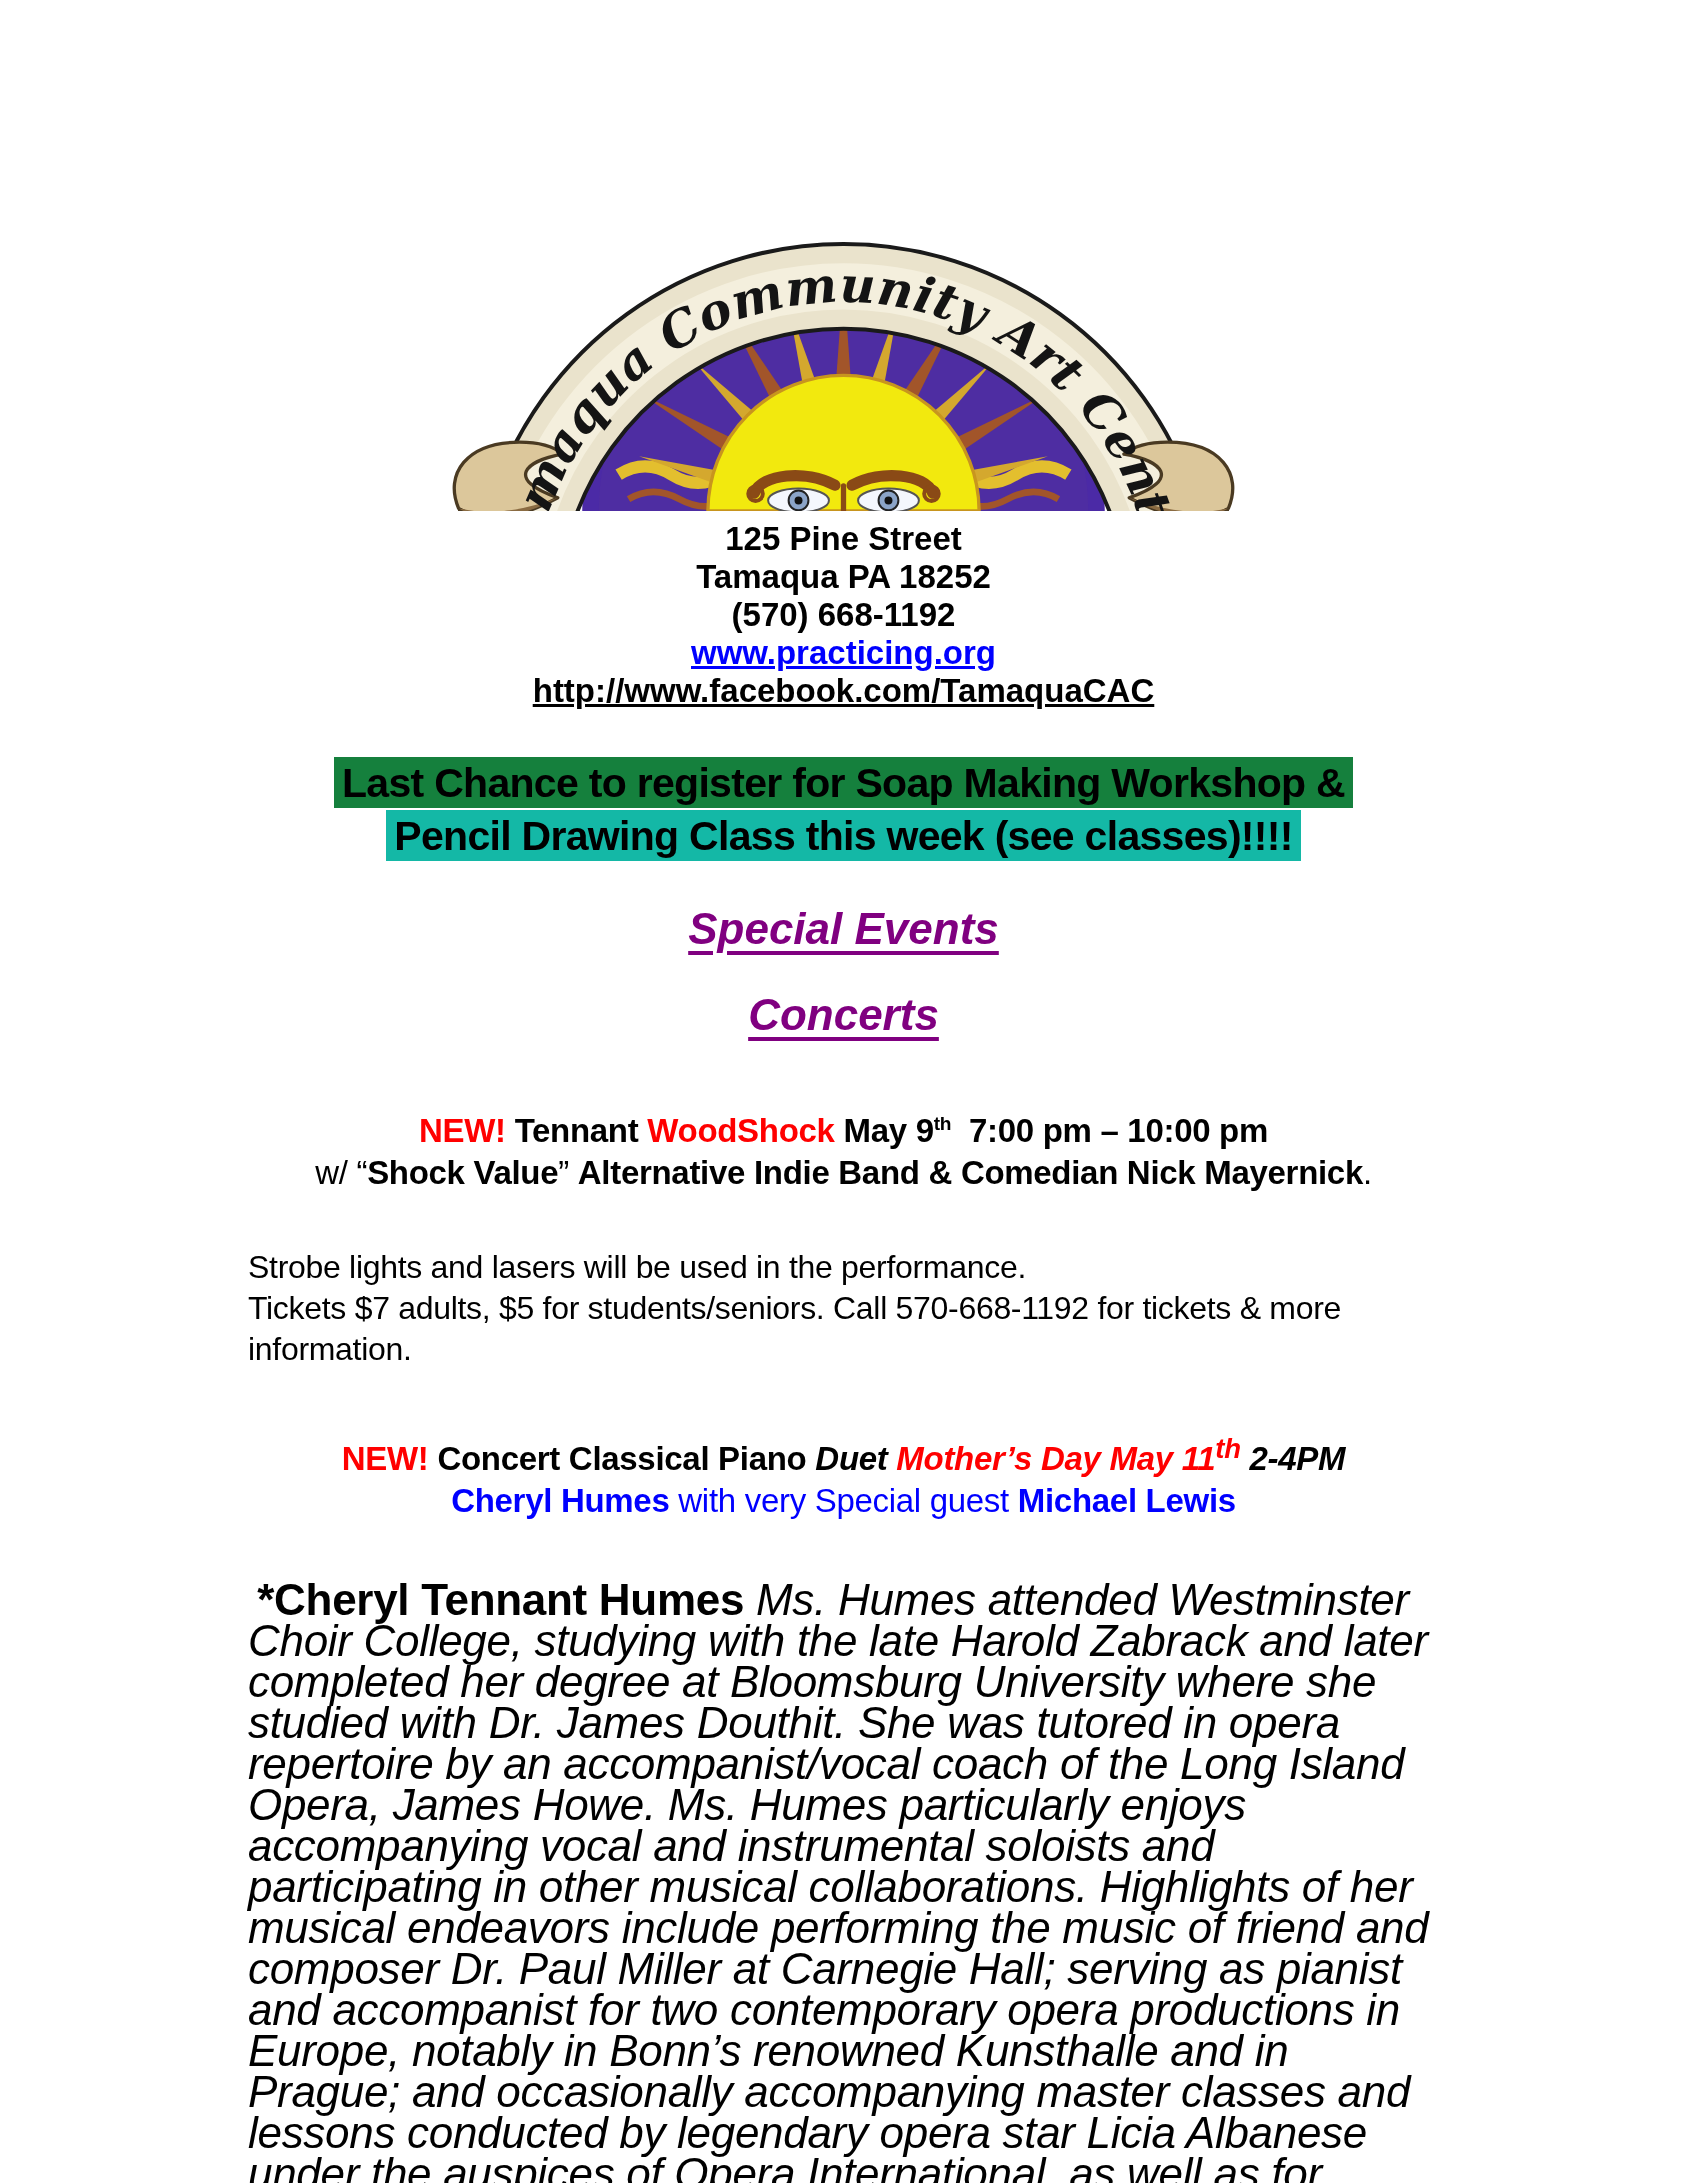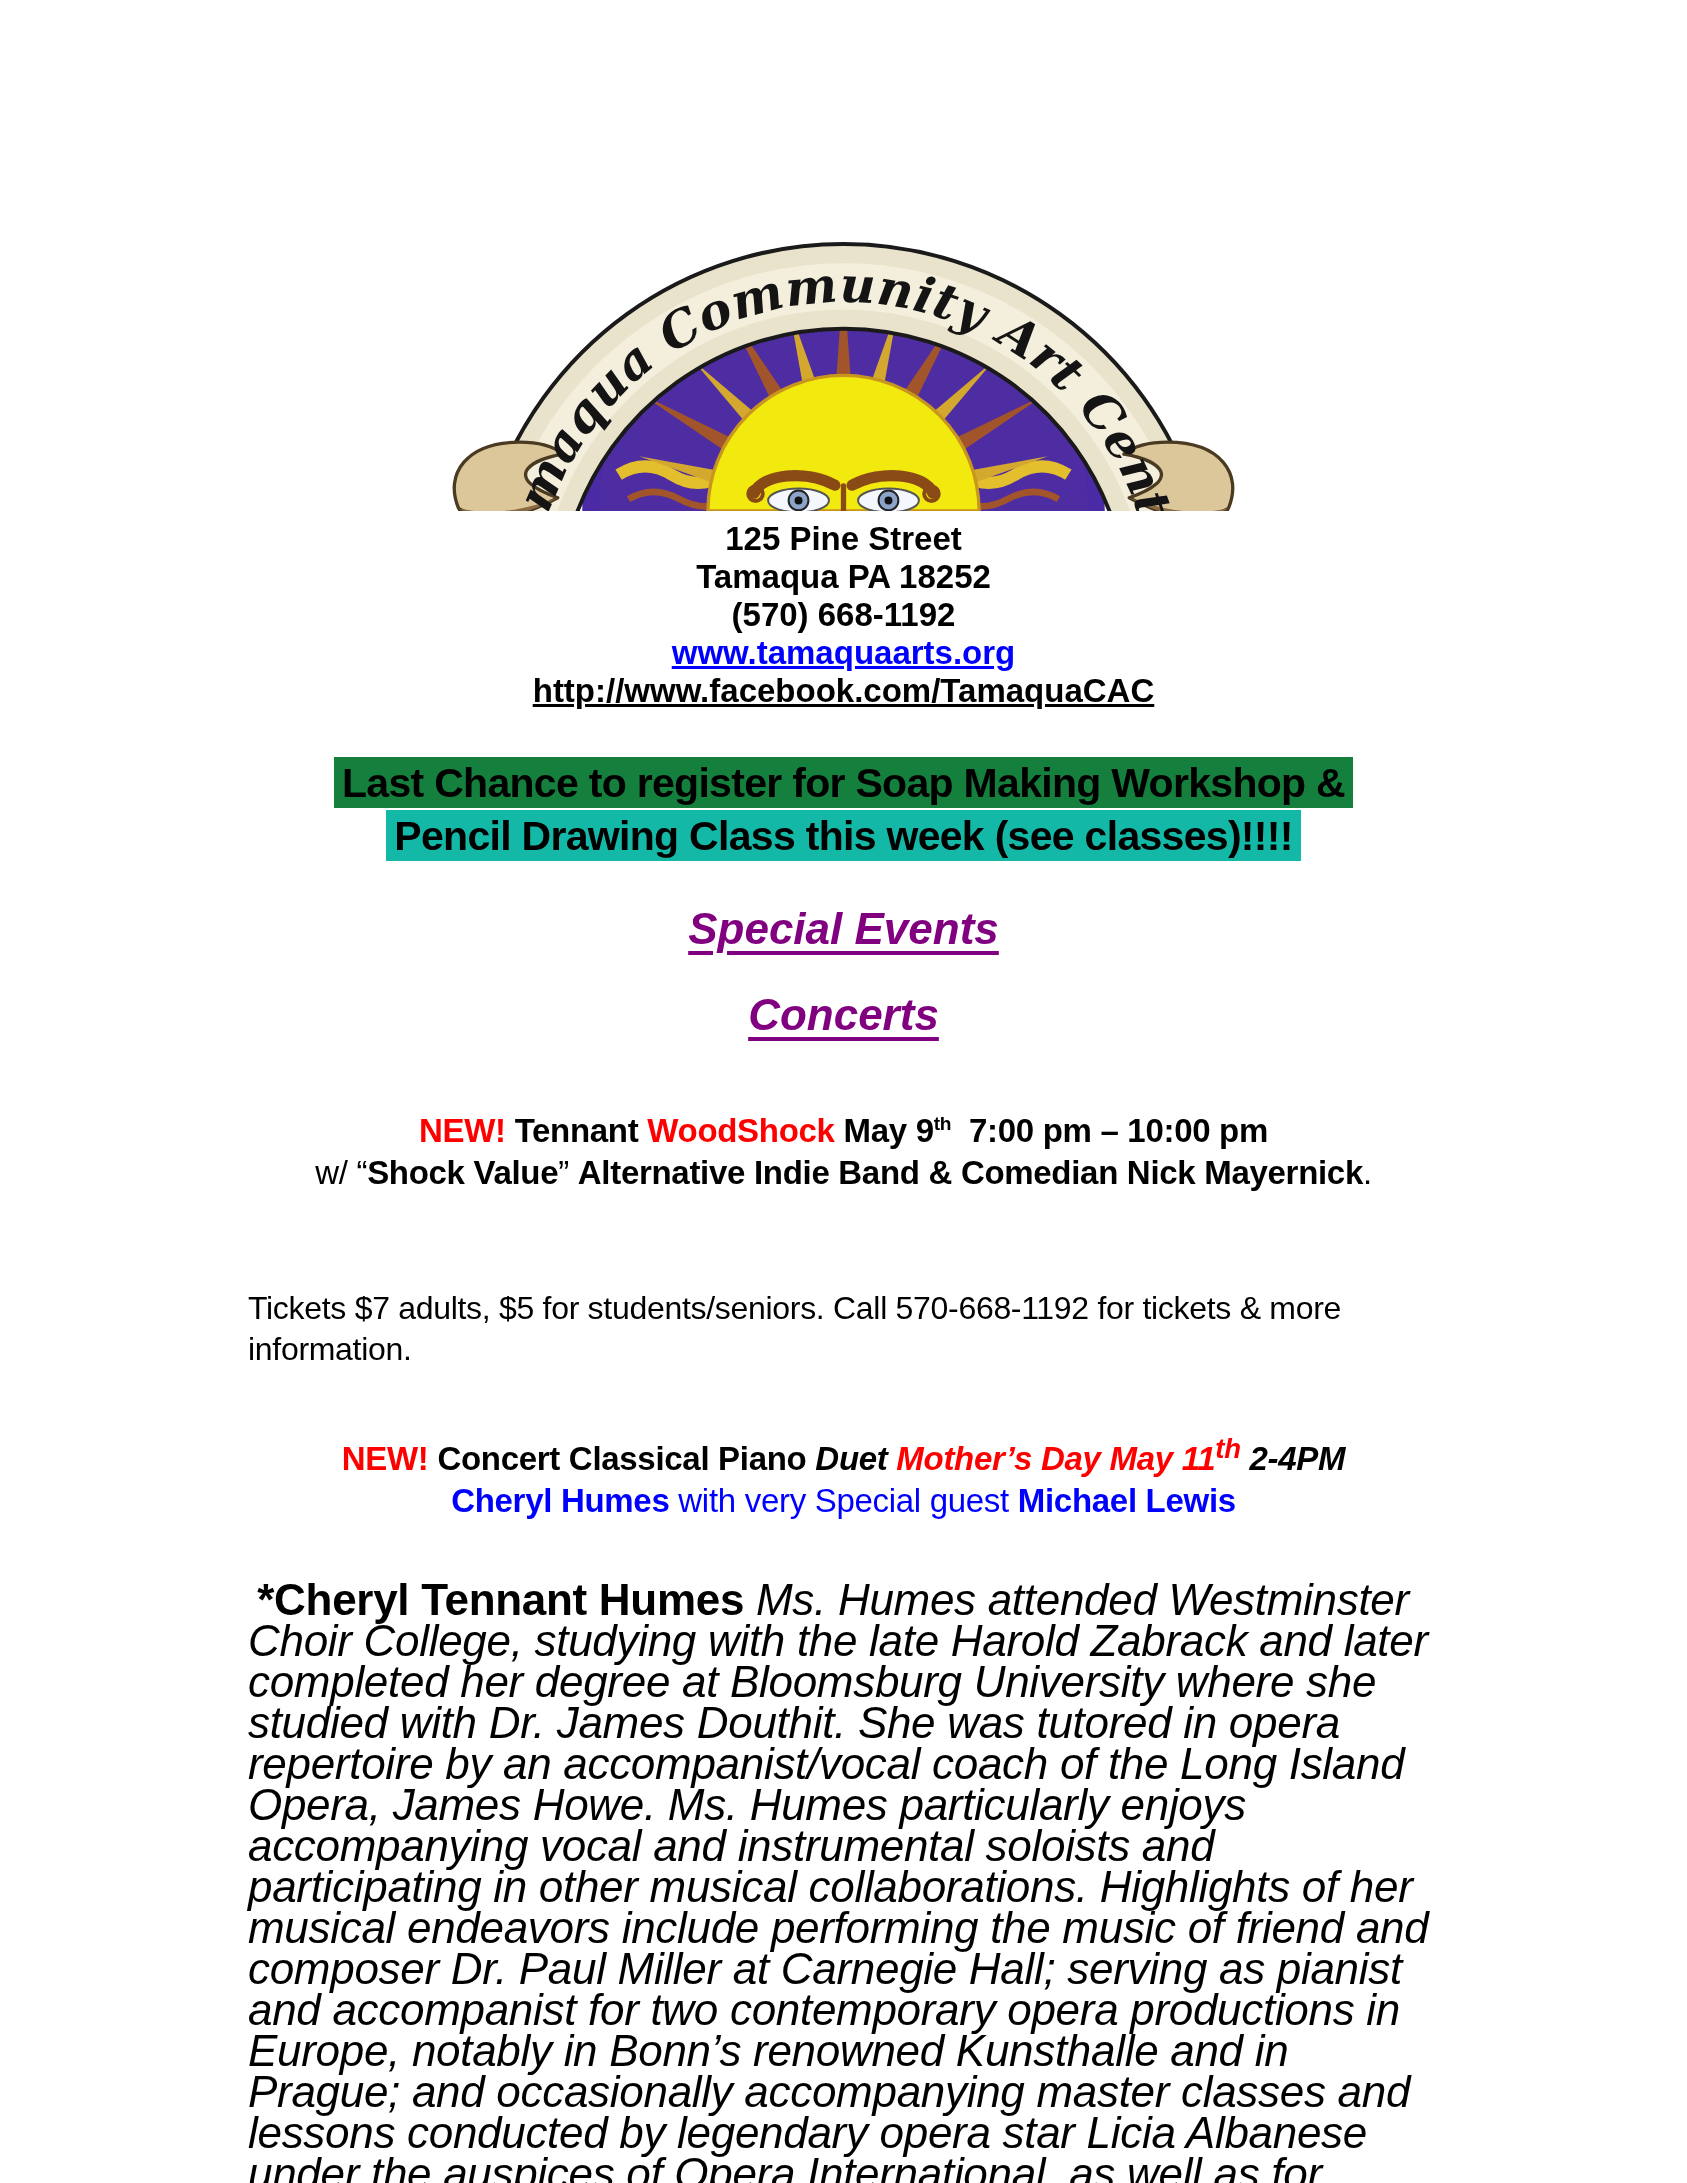--- a/index.html
+++ b/index.html
@@ -182,21 +182,21 @@
 
       <text font-family="DejaVu Serif, serif" font-size="74" font-style="italic" font-weight="bold" fill="#141414" text-anchor="middle" letter-spacing="1">
         <textPath href="#bandTextArc" startOffset="50%">Tamaqua Community Art Center</textPath>
       </text>
     </svg>
 
     <div>
       <div class="addr-line">125 Pine Street</div>
       <div class="addr-line">Tamaqua PA 18252</div>
       <div class="addr-line">(570) 668-1192</div>
-      <div class="addr-line"><a class="link-web">www.tamaquaarts.org</a></div>
+      <div class="addr-line"><a class="link-web">www.practicing.org</a></div>
       <div class="addr-line"><a class="link-fb">http://www.facebook.com/TamaquaCAC</a></div>
     </div>
 
     <div class="announce">
       <span class="hl" style="background:#15803d">Last Chance to register for Soap Making Workshop &amp;</span><br>
       <span class="hl" style="background:#14b8a6">Pencil Drawing Class this week (see classes)!!!!</span>
     </div>
 
     <div class="section-h">
       <span class="u">Special Events</span>
@@ -204,21 +204,21 @@
     <div class="section-h concerts">
       <span class="u">Concerts</span>
     </div>
 
     <div class="event-line">
       <span class="red">NEW!</span><span> Tennant </span><span class="red">WoodShock</span><span> May 9</span><sup>th</sup><span>&nbsp; 7:00 pm – 10:00 pm</span><br>
       <span class="normal">w/ </span><span class="normal">“</span><span>Shock Value</span><span class="normal">” </span><span>Alternative Indie Band &amp; Comedian Nick Mayernick</span><span class="normal">.</span>
     </div>
 
     <p class="info-p">
-      <br>
+      <span>Strobe lights and lasers will be used in the performance.</span><br>
       <span>Tickets $7 adults, $5 for students/seniors. Call 570-668-1192 for tickets &amp; more information.</span>
     </p>
 
     <div class="piano-line">
       <span class="red">NEW!</span><span> Concert Classical Piano </span><span class="it">Duet</span><span class="red it"> Mother’s Day May 11</span><sup class="red it">th</sup><span class="it"> 2-4PM</span><br>
       <span class="blue">Cheryl Humes</span><span class="blue normal"> with very Special guest </span><span class="blue">Michael Lewis</span>
     </div>
 
     <p class="bio">
       <span class="name">*Cheryl Tennant Humes </span><span class="text">Ms. Humes attended Westminster Choir College, studying with the late Harold Zabrack and later completed her degree at Bloomsburg University where she studied with Dr. James Douthit. She was tutored in opera repertoire by an accompanist/vocal coach of the Long Island Opera, James Howe. Ms. Humes particularly enjoys accompanying vocal and instrumental soloists and participating in other musical collaborations. Highlights of her musical endeavors include performing the music of friend and composer Dr. Paul Miller at Carnegie Hall; serving as pianist and accompanist for two contemporary opera productions in Europe, notably in Bonn’s renowned Kunsthalle and in Prague; and occasionally accompanying master classes and lessons conducted by legendary opera star Licia Albanese under the auspices of Opera International, as well as for students in the studios of Diana Reed Warden and Josepha Gayer.Currently, Ms. Humes is an attorney practicing civil law in Pennsylvania, including advocacy as guardian ad litem for over 150 children.</span>

